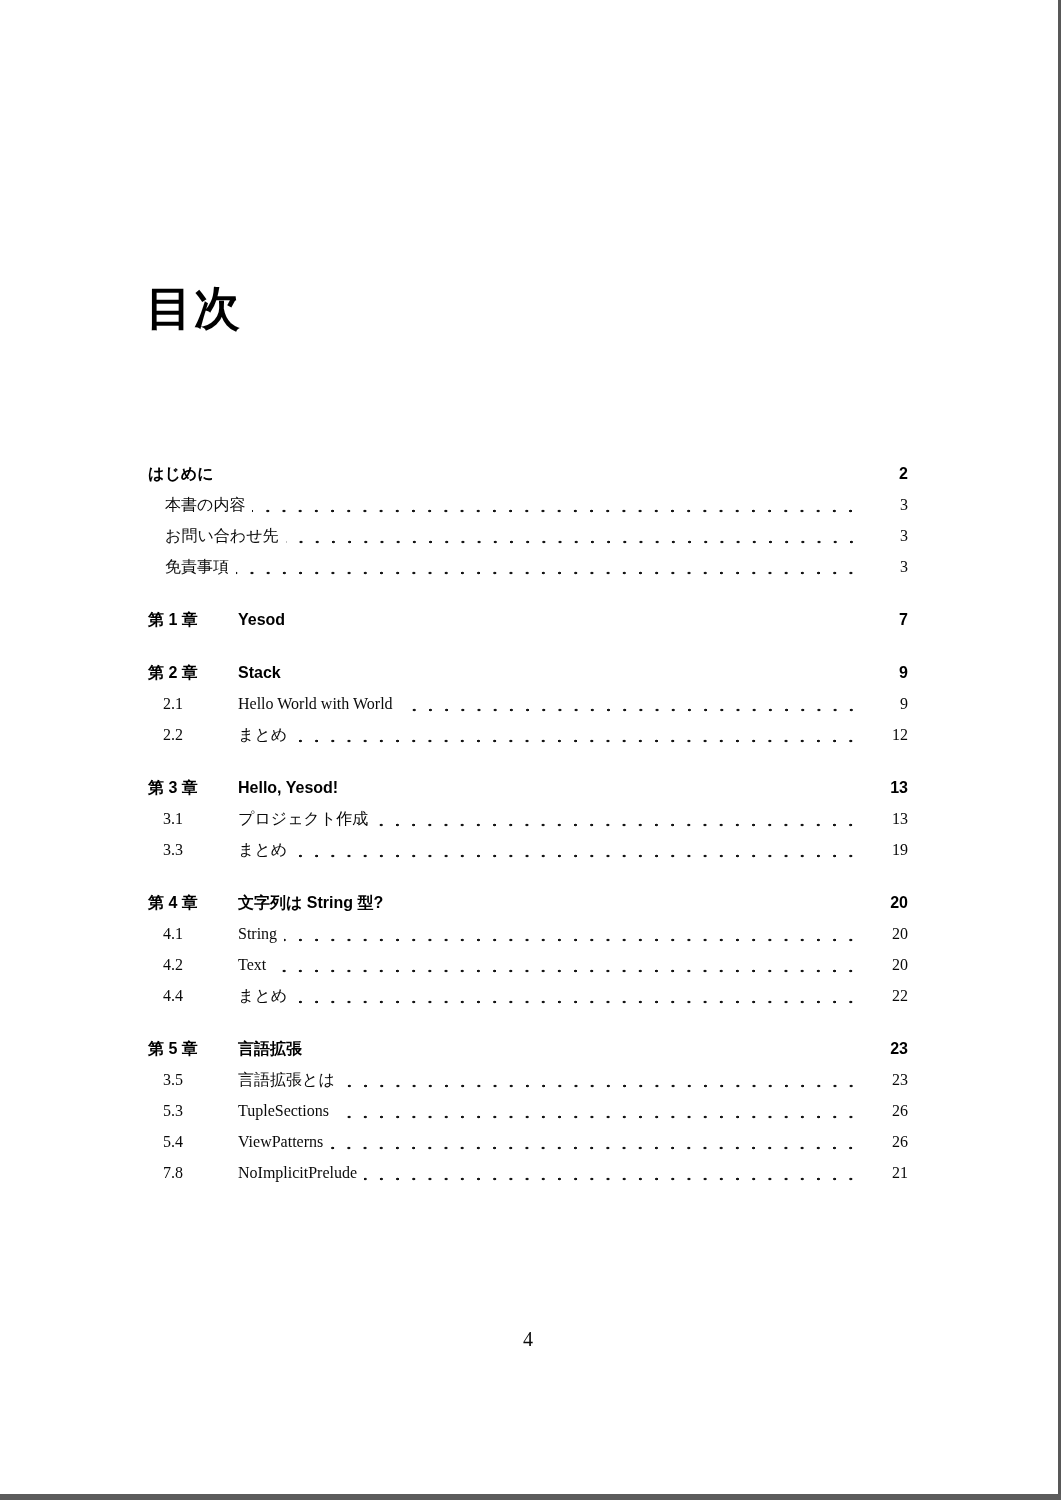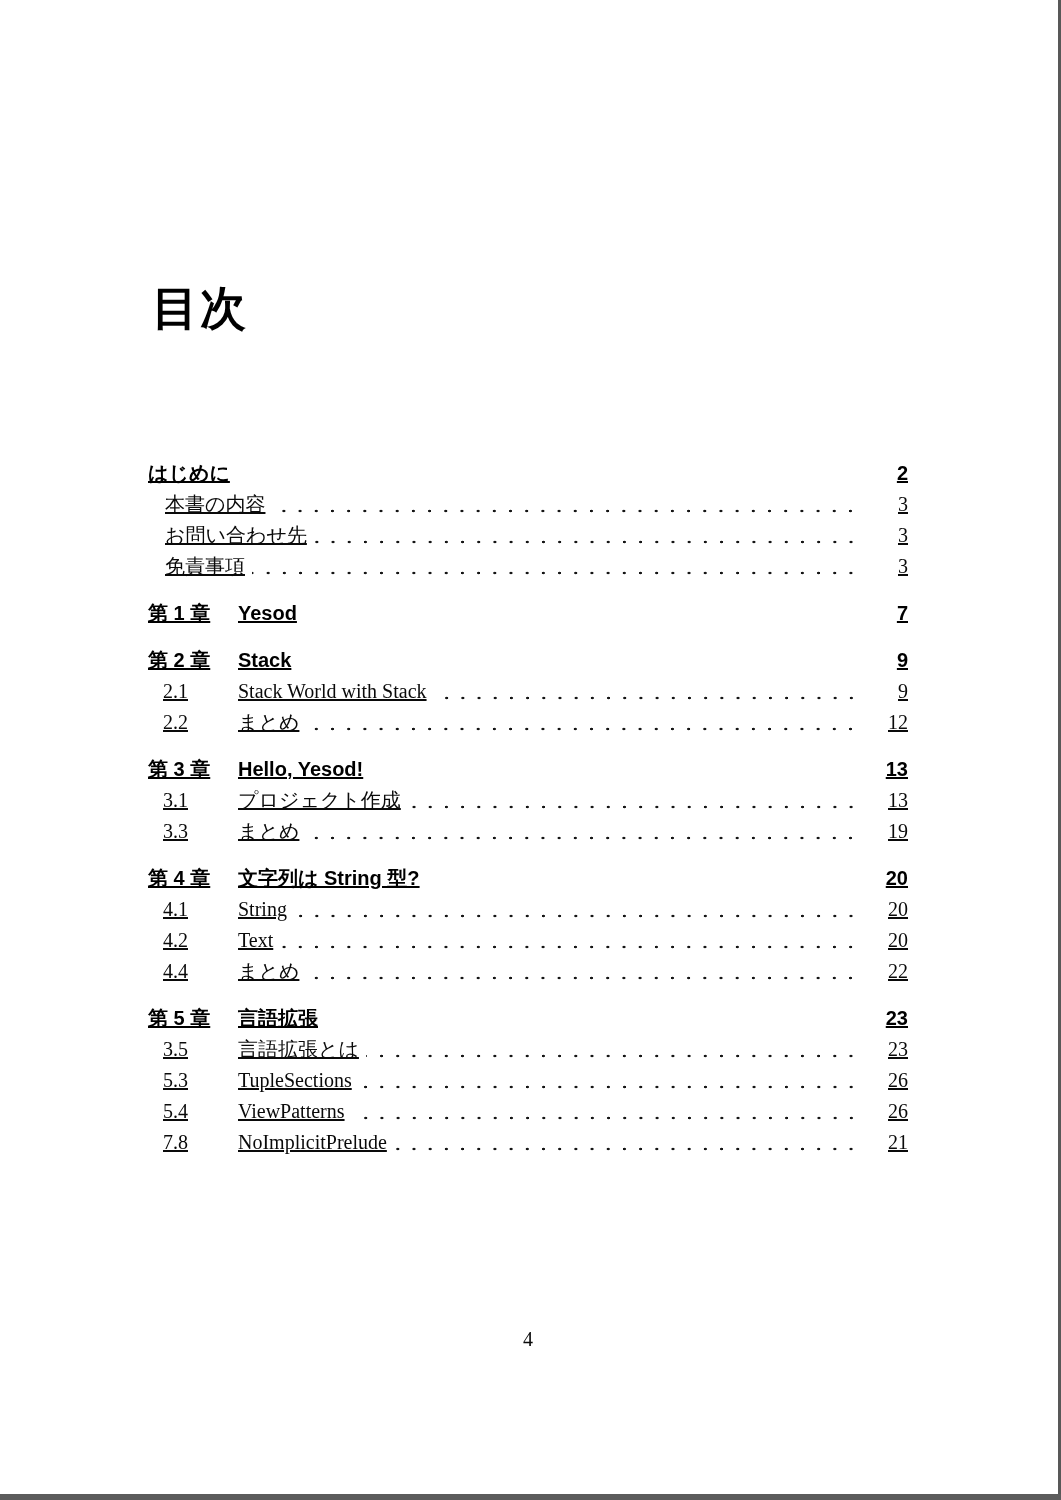--- a/index.html
+++ b/index.html
@@ -12,44 +12,43 @@
     font-family: "Liberation Serif", "DejaVu Serif", serif;
     color: #0a0a0a;
   }
   .page {
     position: relative;
     width: 1061px; height: 1500px;
     background: #ffffff;
   }
   .doc-title {
     position: absolute;
-    left: 152px; top: 282px;
+    left: 146px; top: 282px;
     margin: 0;
     font-family: "Liberation Sans", "DejaVu Sans", sans-serif;
     font-weight: 600;
     font-size: 46px;
     line-height: 52px;
     color: #000000;
     letter-spacing: 2px;
   }
   .toc {
     position: absolute;
     left: 148px; top: 458px;
     width: 760px;
   }
   .toc-group { margin: 0; }
-  .toc-group + .toc-group { margin-top: 16px; }
+  .toc-group + .toc-group { margin-top: 22px; }
   .toc-row {
     display: flex;
     align-items: flex-end;
     height: 31px;
     line-height: 31px;
-    font-size: 20px;
+    font-size: 16px;
     white-space: nowrap;
-    text-decoration: underline;
   }
   .chapter-row {
     font-family: "Liberation Sans", "DejaVu Sans", sans-serif;
     font-weight: 700;
     color: #000000;
   }
   .chap-label { flex: none; width: 90px; }
   .section-row { padding-left: 15px; }
   .sec-num { flex: none; width: 75px; }
   .intro-row { padding-left: 17px; }
@@ -130,21 +129,21 @@
       </div>
       <div class="toc-group">
         <div class="toc-row chapter-row">
           <span class="chap-label">第 2 章</span>
           <span class="row-title">Stack</span>
           <span class="spacer"></span>
           <span class="row-page">9</span>
         </div>
         <div class="toc-row section-row">
           <span class="sec-num">2.1</span>
-          <span class="row-title">Stack World with Stack</span>
+          <span class="row-title">Hello World with World</span>
           <span class="leader"></span>
           <span class="row-page">9</span>
         </div>
         <div class="toc-row section-row">
           <span class="sec-num">2.2</span>
           <span class="row-title">まとめ</span>
           <span class="leader"></span>
           <span class="row-page">12</span>
         </div>
       </div>

